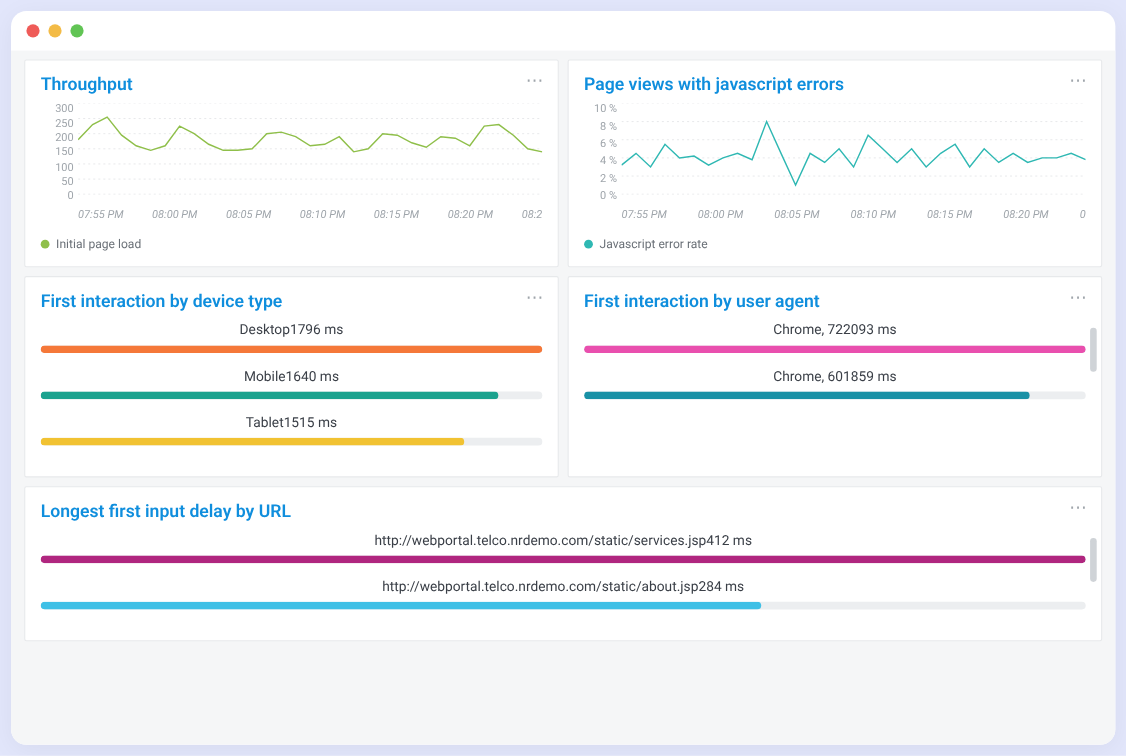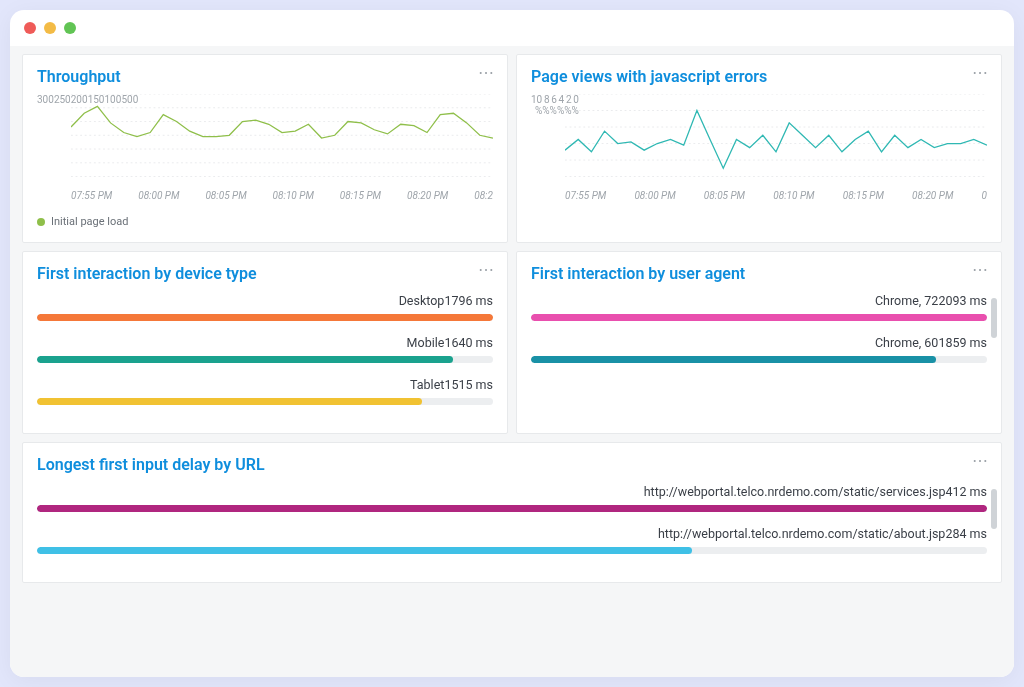--- a/index.html
+++ b/index.html
@@ -68,21 +68,21 @@
   }
 
   
   .chart-wrap { position: relative; margin-bottom: 6px; }
   .y-axis {
     position: absolute;
     left: 0;
     top: 0;
     width: 34px;
     display: flex;
-    flex-direction: row;
+    flex-direction: column;
     justify-content: space-between;
     font-size: 10px;
     color: #9fa5ab;
     text-align: right;
     padding-right: 4px;
   }
   .chart-svg {
     display: block;
     width: calc(100% - 34px);
     margin-left: 34px;
@@ -107,21 +107,21 @@
   }
   .legend-dot {
     width: 8px; height: 8px; border-radius: 50%;
   }
 
   
   .bars-wrap { margin-top: 10px; position: relative; }
   .bar-row { margin-bottom: 14px; }
   .bar-labels {
     display: flex;
-    justify-content: flex-end;
+    justify-content: center;
     font-size: 12.5px;
     color: #3a3f47;
     margin-bottom: 6px;
   }
   .bar-track {
     height: 7px;
     border-radius: 4px;
     background: #eceef0;
     position: relative;
     overflow: hidden;
@@ -226,20 +226,24 @@
         </div>
         <div class="x-axis" id="xerr">
             <span>07:55 PM</span>
             <span>08:00 PM</span>
             <span>08:05 PM</span>
             <span>08:10 PM</span>
             <span>08:15 PM</span>
             <span>08:20 PM</span>
             <span>0</span>
           </div>
+        <div class="legend">
+          <span class="legend-dot" id="ld-err" style="background: rgb(47, 184, 179);"></span>
+          <span>Javascript error rate</span>
+        </div>
       </div>
     </div>
 
     <div class="row">
       <div class="card card-half">
         <div class="card-title">First interaction by device type</div>
         <div class="card-menu">⋯</div>
         <div class="bars-wrap" id="bars-device">
             <div class="bar-row">
               <div class="bar-labels">

